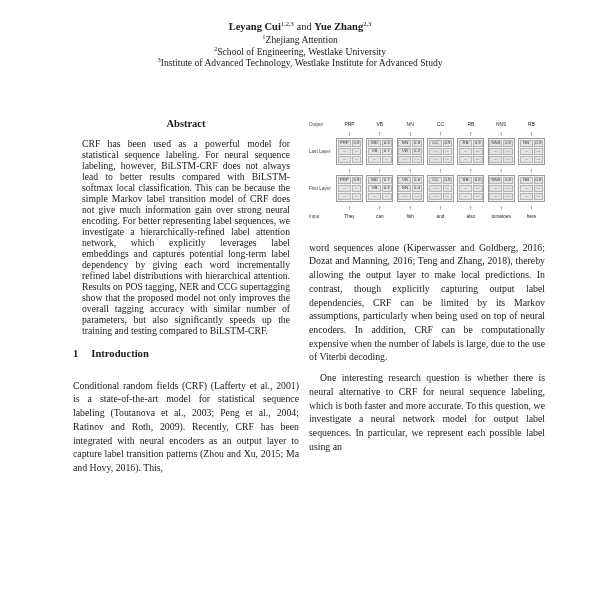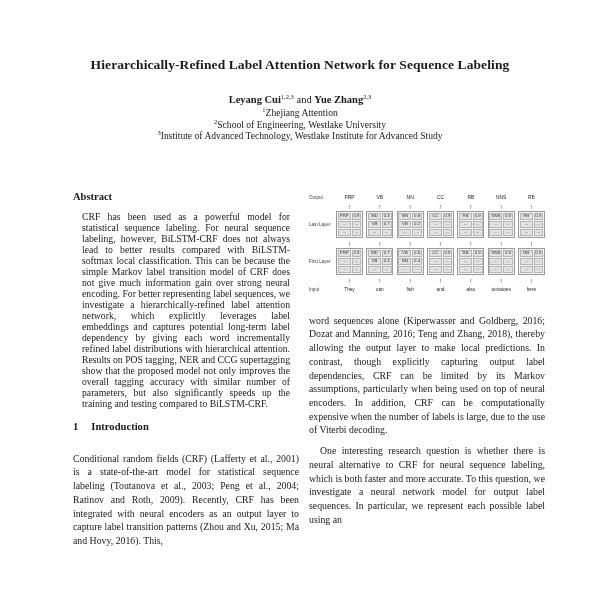--- a/index.html
+++ b/index.html
@@ -20,21 +20,21 @@
   .emails {
     margin-top:3px; text-align:center;
     font-family:"DejaVu Sans Mono", monospace;
     font-size:8.6px; letter-spacing:.9px;
   }
   .columns {
     display:flex; margin-left:73px; margin-top:49px; width:472px;
   }
   .col-left  { width:226px; margin-right:10px; }
   .col-right { width:236px; }
-  .abs-heading { font-weight:bold; font-size:10.5px; margin-bottom:9px; }
+  .abs-heading { text-align:center; font-weight:bold; font-size:10.5px; margin-bottom:9px; }
   .abs-text {
     padding:0 9px; font-size:9.7px; line-height:11px;
     text-align:justify; text-justify:inter-word;
   }
   .sec-heading { margin-top:12px; font-weight:bold; font-size:10.6px; }
   .sec-heading .num { margin-right:13px; }
   .body-par {
     margin-top:20px; font-size:9.8px; line-height:13.7px;
     text-align:justify; text-justify:inter-word;
   }
@@ -67,21 +67,20 @@
   .fig-caption {
     margin-top:11px; font-size:9.7px; line-height:13.4px;
     text-align:justify; text-justify:inter-word;
   }
 </style>
 </head>
 <body>
 
 <div class="page">
 
-  <div class="paper-title">Hierarchically-Refined Label Attention Network for Sequence Labeling</div>
 
   <div class="authors">
     <span class="nm">Leyang Cui</span><sup>1,2,3</sup>
     <span>and</span>
     <span class="nm">Yue Zhang</span><sup>2,3</sup>
   </div>
 
   <div class="affils">
 
       <div><sup>1</sup><span>Zhejiang Attention</span></div>

